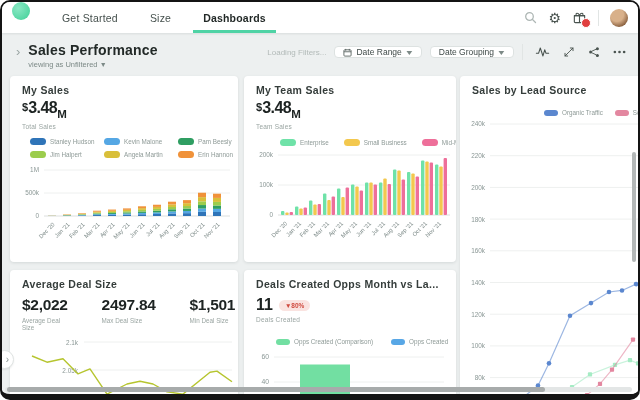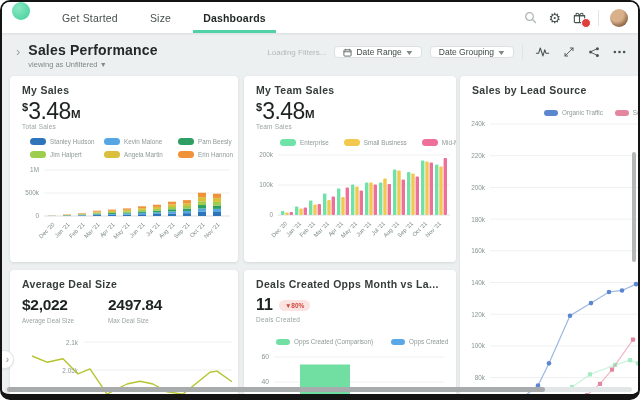--- a/index.html
+++ b/index.html
@@ -37,21 +37,21 @@
     border-radius:4px;font-size:8.5px;color:#3f4a48;padding:0 8px;cursor:pointer;}
   .chev{font-size:7px;color:#7d8a87;transform:scaleX(1.4);}
   .hdr-icons{display:flex;align-items:center;gap:13px;margin-left:4px;}
   .hdr-icons svg{display:block;}
   
   .card{position:absolute;background:#fff;border-radius:4px;box-shadow:0 1px 3px rgba(50,60,60,.13);overflow:hidden;}
   .card-title{position:absolute;left:12px;top:8px;right:4px;font-size:10.5px;font-weight:bold;color:#353d3b;
     letter-spacing:.3px;white-space:nowrap;overflow:hidden;}
   .bigval{position:absolute;left:12px;display:flex;align-items:flex-start;color:#1d2322;}
   .bigval .cur{font-size:11px;font-weight:bold;margin-top:1px;}
-  .bigval .num{font-size:23px;font-weight:normal;letter-spacing:-.5px;line-height:1;}
+  .bigval .num{font-size:16px;font-weight:bold;letter-spacing:-.5px;line-height:1;}
   .bigval .suf{font-size:11.5px;font-weight:bold;margin-top:8px;}
   .caption{position:absolute;left:12px;font-size:6.5px;color:#9aa5a2;letter-spacing:.2px;}
   .legend{position:absolute;display:flex;align-items:center;white-space:nowrap;}
   .legend-item{display:flex;align-items:center;gap:4px;cursor:pointer;}
   .swatch{width:16px;height:7px;border-radius:3.5px;flex:0 0 auto;}
   .legend-label{font-size:6.3px;color:#8e9a97;}
   svg text{font-family:"Liberation Sans",sans-serif;}
   .statrow{position:absolute;left:12px;right:8px;top:26px;display:flex;gap:34px;}
   .stat .sv{font-size:15.5px;font-weight:bold;color:#1d2322;letter-spacing:-.3px;}
   .stat .sc{font-size:6.3px;color:#9aa5a2;margin-top:3px;}
@@ -422,20 +422,24 @@
     <div class="card-title">Average Deal Size</div>
     <div class="statrow">
       <div class="stat">
         <div class="sv">$2,022</div>
         <div class="sc">Average Deal Size</div>
       </div>
       <div class="stat">
         <div class="sv">2497.84</div>
         <div class="sc">Max Deal Size</div>
       </div>
+      <div class="stat">
+        <div class="sv">$1,501</div>
+        <div class="sc">Min Deal Size</div>
+      </div>
     </div>
     <svg id="svg-avg" width="228" height="84" style="position:absolute;left:0;top:56px;">
         <line x1="74" y1="16" x2="222" y2="16" stroke="#eef0ef"></line>
         <line x1="74" y1="44" x2="222" y2="44" stroke="#eef0ef"></line>
         <text x="68" y="18.5" text-anchor="end" font-size="6.4" fill="#8a9795">2.1k</text>
         <text x="68" y="46.5" text-anchor="end" font-size="6.4" fill="#8a9795">2.05k</text>
         <polyline points="22,30.0 37,36.2 53,32.8 68,47.9 80,42.9 97,68.1 117,58.0 130,55.2 143,58.0 157,65.8 173,68.1 200,46.2 207,45.1 222,55.8" fill="none" stroke="#b6c52f" stroke-width="1.4" stroke-linejoin="round"></polyline>
       </svg>
   </div>
 

